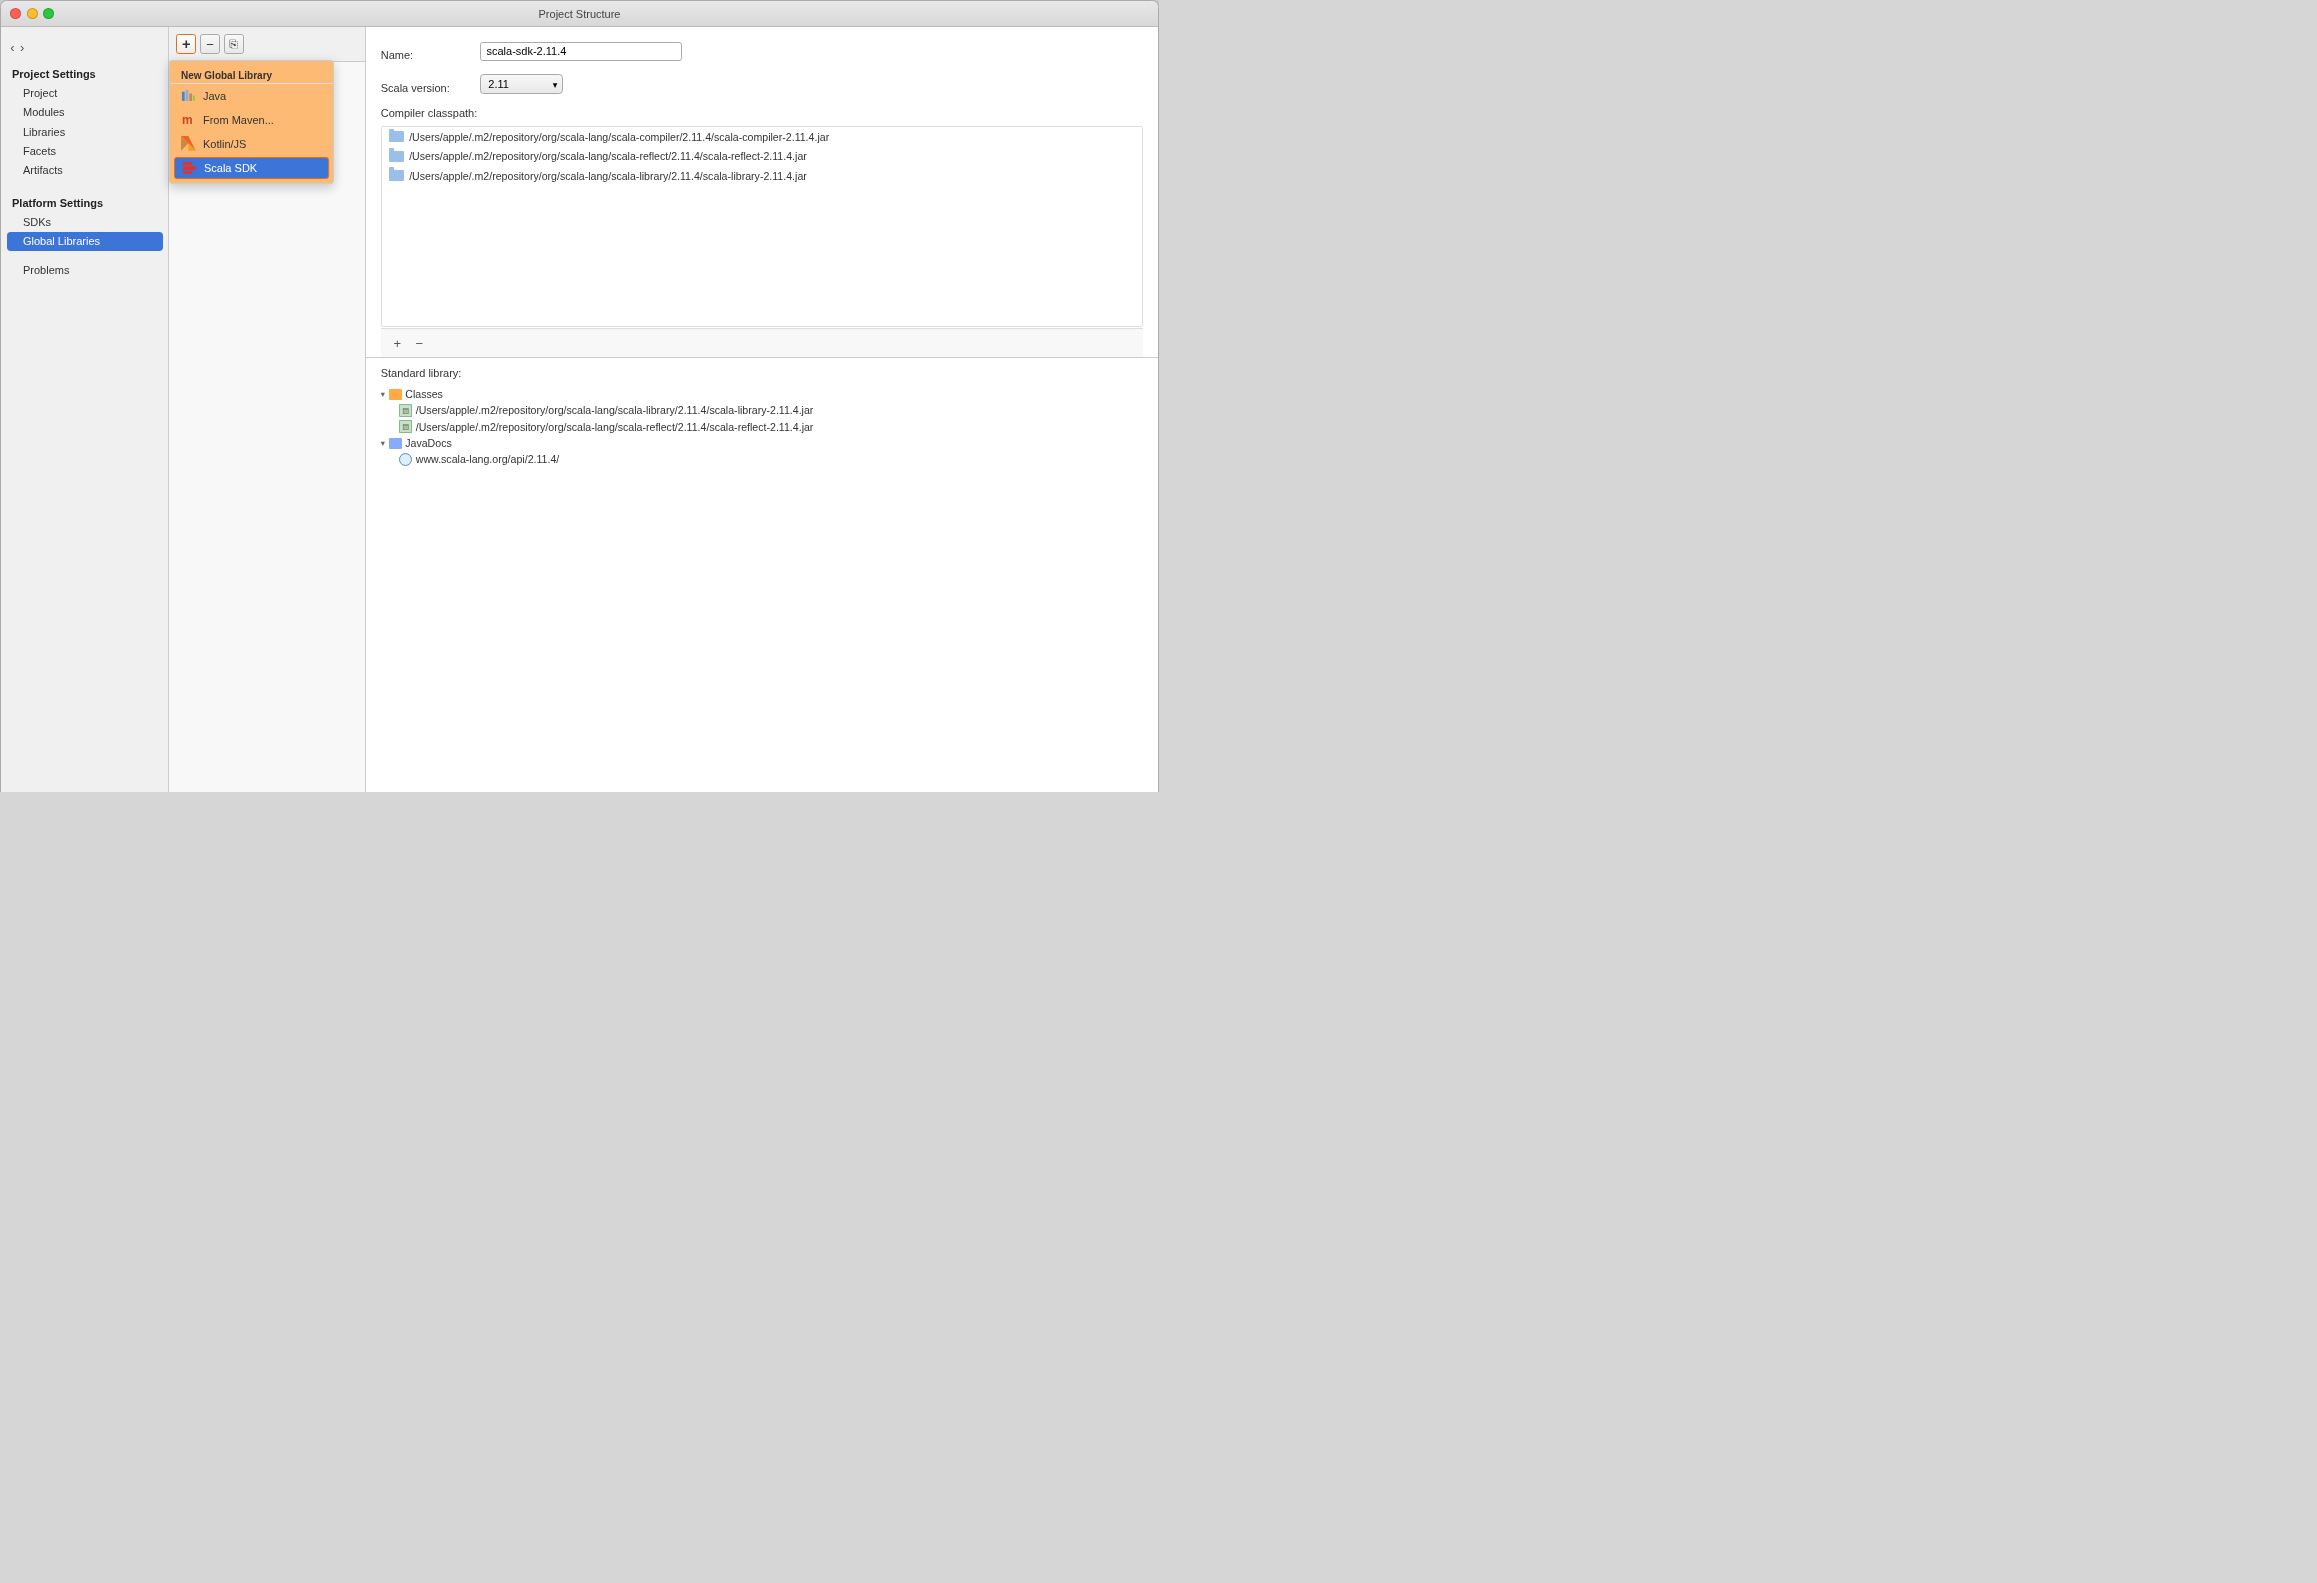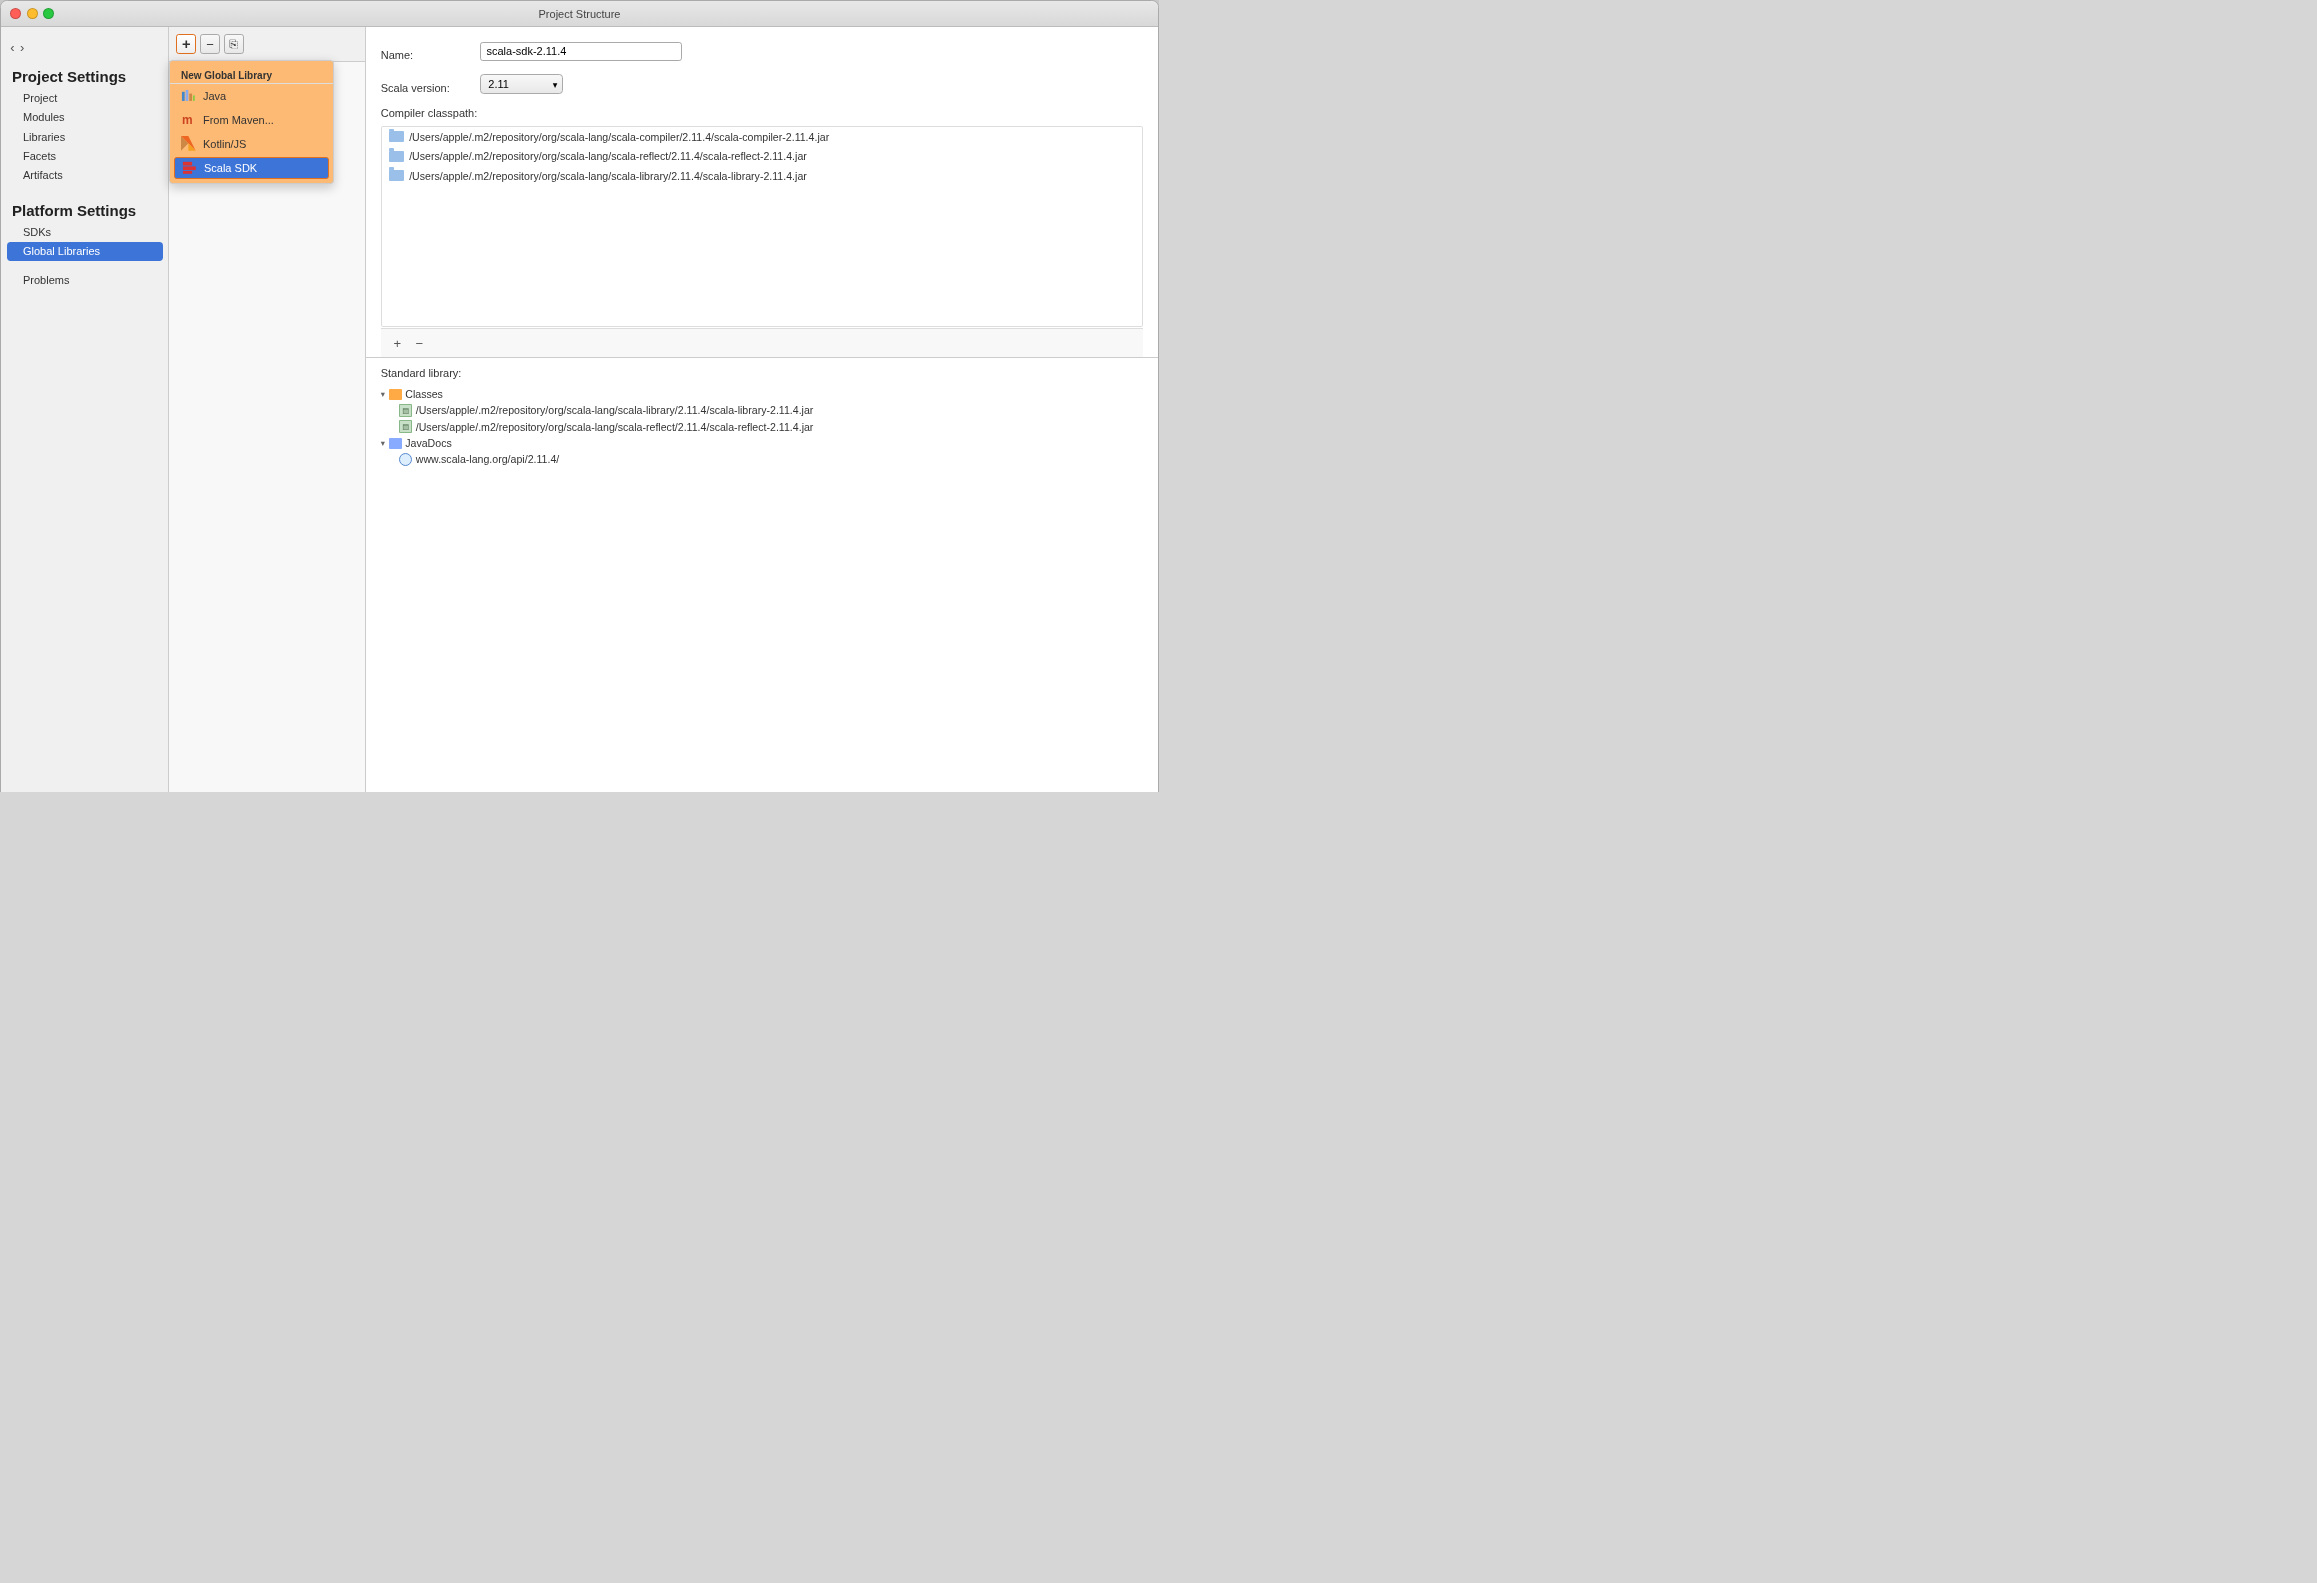--- a/index.html
+++ b/index.html
@@ -74,21 +74,21 @@
       align-items: center;
     }
     .nav-arrow {
       font-size: 13px;
       color: #555;
       cursor: pointer;
       user-select: none;
     }
     .section-header {
       font-weight: 700;
-      font-size: 15px;
+      font-size: 11px;
       color: #222;
       padding: 7.3px 11px 3.7px;
     }
     .sidebar-item {
       padding: 3.7px 11px 3.7px 22px;
       font-size: 11px;
       color: #333;
       cursor: pointer;
     }
     .sidebar-item.active {

